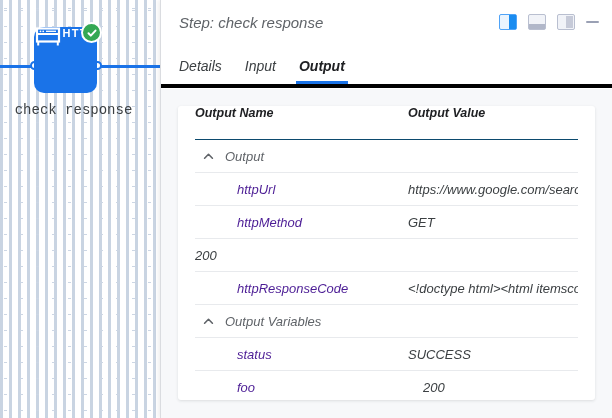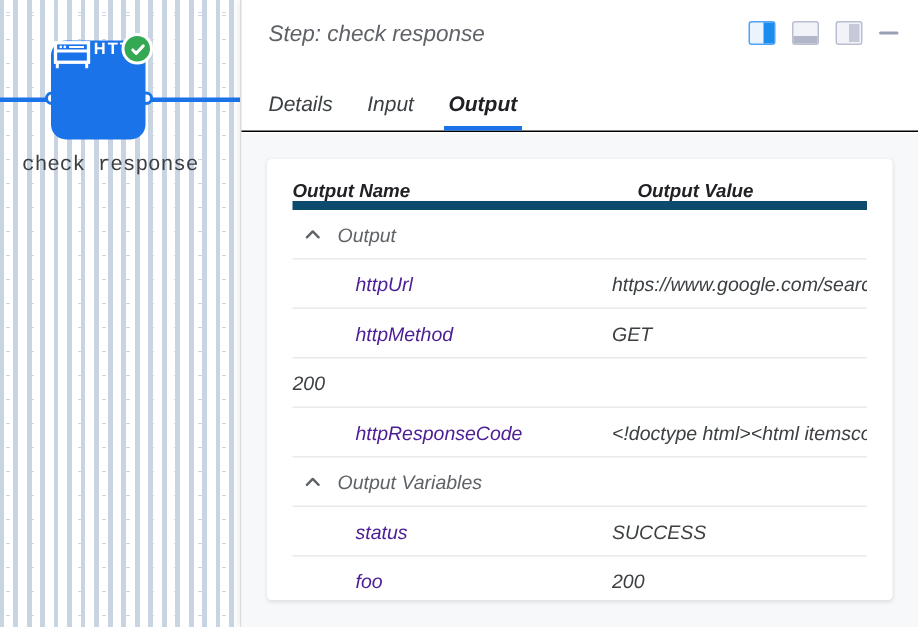--- a/index.html
+++ b/index.html
@@ -165,21 +165,21 @@
     border-radius: 1px;
     cursor: pointer;
   }
 
   #tabs {
     display: flex;
     align-items: flex-end;
     gap: 23px;
     padding: 0 18px;
     height: 44px;
-    border-bottom: 1px solid #000000;
+    border-bottom: 4px solid #000000;
   }
   .tab {
     font-size: 14px;
     color: #3c4043;
     padding-bottom: 10px;
     position: relative;
     cursor: pointer;
     white-space: nowrap;
   }
   .tab.active {
@@ -206,39 +206,38 @@
     border-radius: 3px;
     box-shadow: 0 1px 3px rgba(60,64,67,0.14);
     height: 294px;
     overflow: hidden;
     padding: 0 17px;
   }
 
   .thead {
     display: flex;
     height: 34px;
-    align-items: flex-end;
-    border-bottom: 6px solid #0c4a6e;
-    gap: 17px;
+    align-items: flex-start;
+    border-bottom: 1px solid #0c4a6e;
   }
   .th {
     font-size: 12.5px;
     font-weight: bold;
     color: #202124;
   }
   .col-name  { width: 213px; flex: none; }
   .col-value { flex: 1; overflow: hidden; white-space: nowrap; }
 
   .trow {
     display: flex;
     align-items: center;
     height: 33px;
     border-bottom: 1px solid #e8eaed;
   }
-  .trow:last-child { border-bottom: none; }
+  .trow:last-child { border-bottom: none; gap: 15px; }
 
   .trow .cell-name {
     width: 213px;
     flex: none;
     font-size: 13px;
     color: #4c1d95;
     display: flex;
     align-items: center;
   }
   .trow .cell-value {

